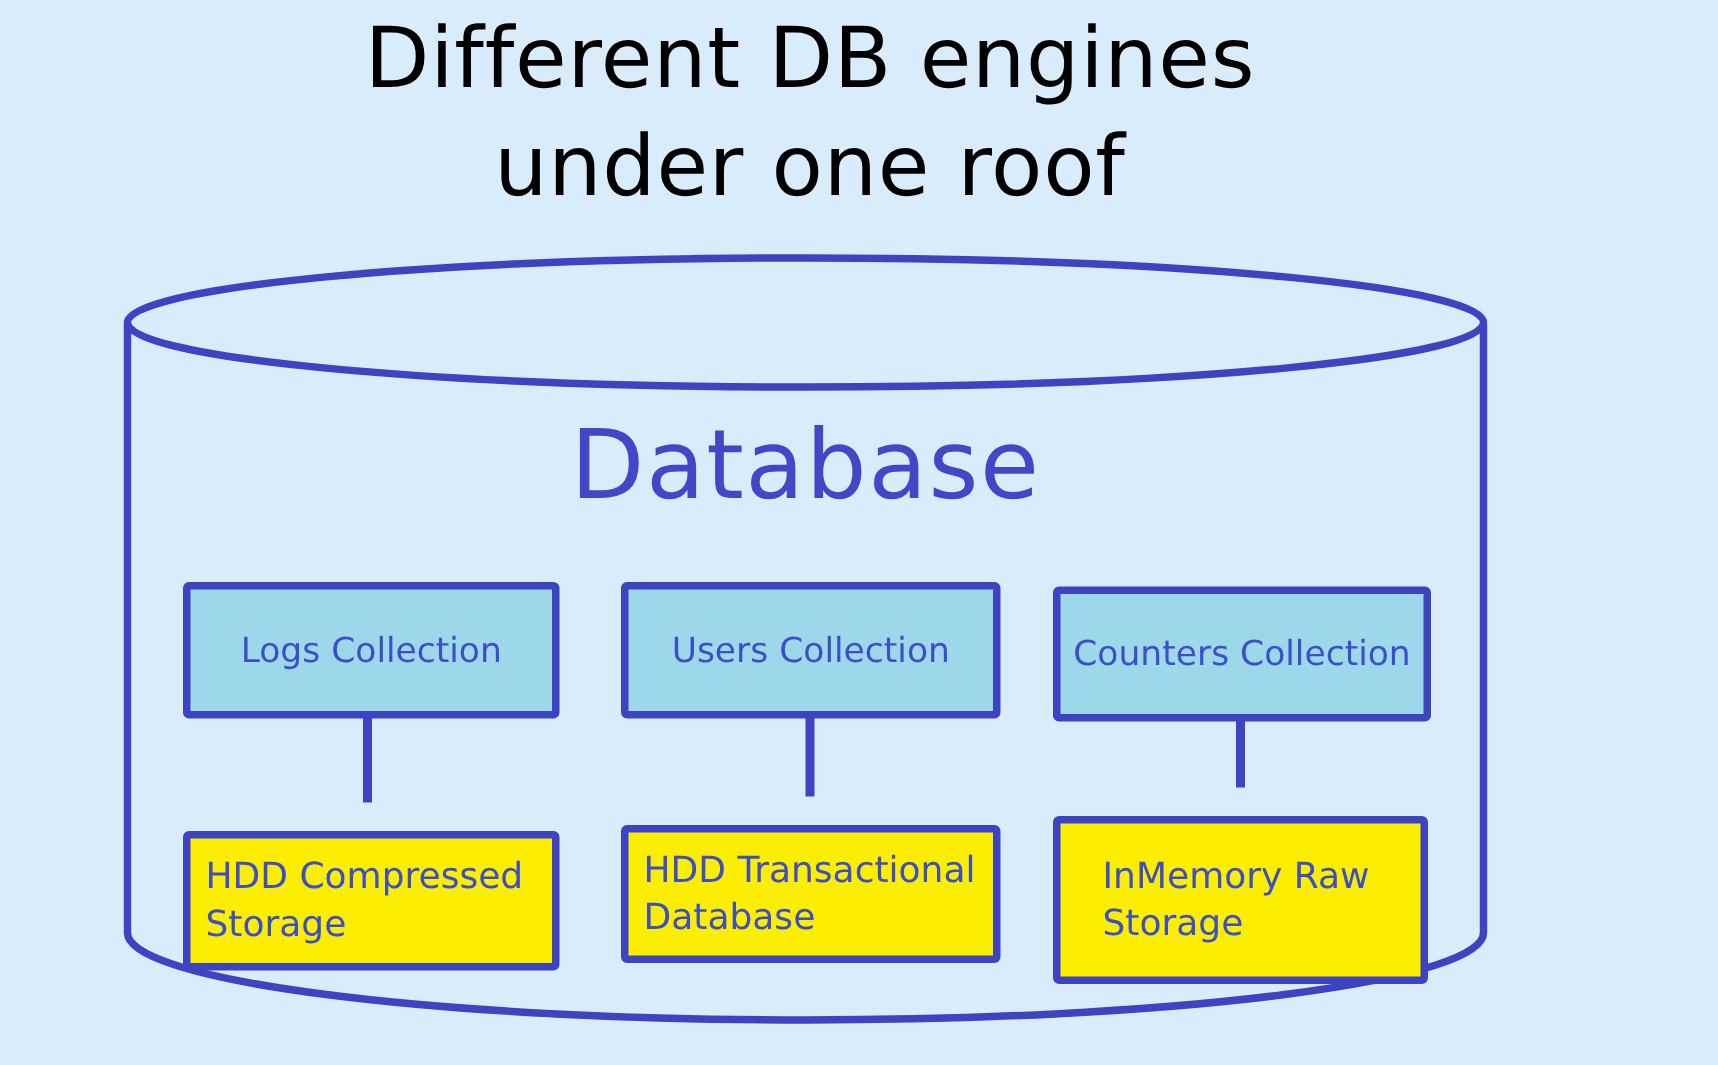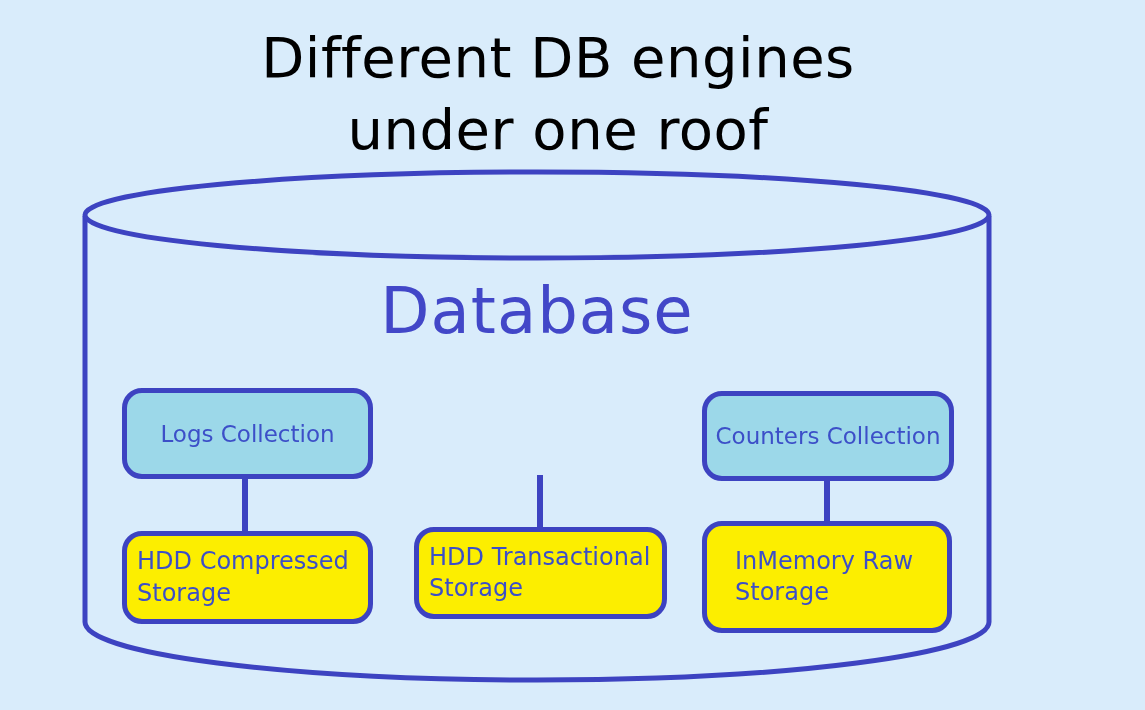--- a/index.html
+++ b/index.html
@@ -9,21 +9,21 @@
     height: 710px;
     background: var(--background, #d9ecfb);
     font-family: "DejaVu Sans", "Liberation Sans", sans-serif;
     overflow: hidden;
   }
   .title {
     position: absolute;
     top: 4px;
     left: 0;
     width: 1080px;
-    margin: 18px;
+    margin: 0;
     text-align: center;
     font-size: 56px;
     line-height: 1.28;
     font-weight: normal;
     color: var(--title-text, #000);
     white-space: pre-line;
     letter-spacing: 0.5px;
   }
   .cyl-svg {
     position: absolute;
@@ -49,39 +49,40 @@
     width: 1074px;
     text-align: center;
     font-size: 64px;
     color: var(--database-text, #4247c8);
     letter-spacing: 1px;
   }
   .node {
     position: absolute;
     box-sizing: border-box;
     border: 5px solid var(--outline-blue, #3d43c1);
-    border-radius: 20px;
+    border-radius: 4px;
     display: flex;
     align-items: center;
     color: var(--label-text, #3c4fc8);
   }
   .collection {
     background: var(--collection-fill, #9cd8e9);
     justify-content: center;
     font-size: 23px;
     white-space: nowrap;
   }
   .storage {
     background: var(--storage-fill, #fcee00);
     justify-content: flex-start;
     text-align: left;
     font-size: 24px;
     line-height: 1.3;
     padding-left: 10px;
     padding-right: 6px;
+    margin-top: 23px;
   }
   .storage.pad-wide { padding-left: 28px; }
 
   
   .c-logs     { left: 122px; top: 388px; width: 251px; height: 91px; }
   .c-users    { left: 414px; top: 388px; width: 253px; height: 91px; }
   .c-counters { left: 702px; top: 391px; width: 252px; height: 90px; }
   .s-compressed    { left: 122px; top: 531px; width: 251px; height: 93px; }
   .s-transactional { left: 414px; top: 527px; width: 253px; height: 92px; }
   .s-inmemory      { left: 702px; top: 521px; width: 250px; height: 112px; }
@@ -103,27 +104,30 @@
     <line class="connector" x1="245" y1="475" x2="245" y2="535"></line>
     <line class="connector" x1="540" y1="475" x2="540" y2="531"></line>
     <line class="connector" x1="827" y1="477" x2="827" y2="525"></line>
   </svg>
 
   <div class="db-label">Database</div>
 
   <div class="node collection c-logs">
     <span>Logs Collection</span>
   </div>
+  <div class="node collection c-users">
+    <span>Users Collection</span>
+  </div>
   <div class="node collection c-counters">
     <span>Counters Collection</span>
   </div>
 
   <div class="node storage s-compressed">
     <span>HDD Compressed Storage</span>
   </div>
   <div class="node storage s-transactional">
-    <span>HDD Transactional Storage</span>
+    <span>HDD Transactional Database</span>
   </div>
   <div class="node storage pad-wide s-inmemory">
     <span>InMemory Raw Storage</span>
   </div>
 
 </div>
 
 </body></html>

